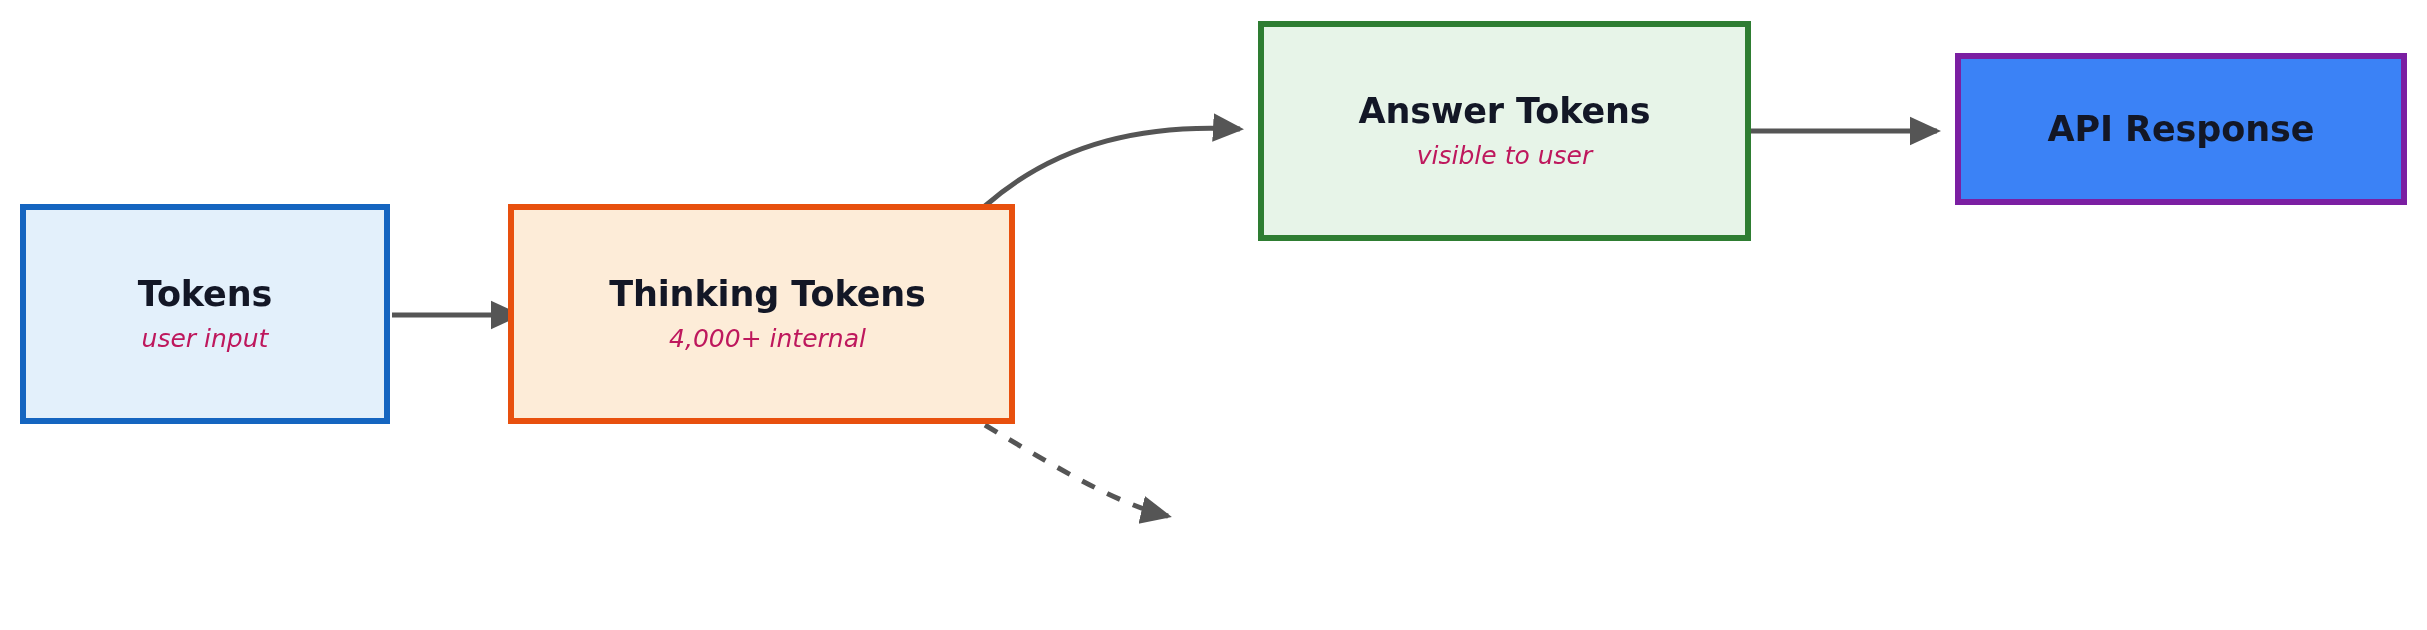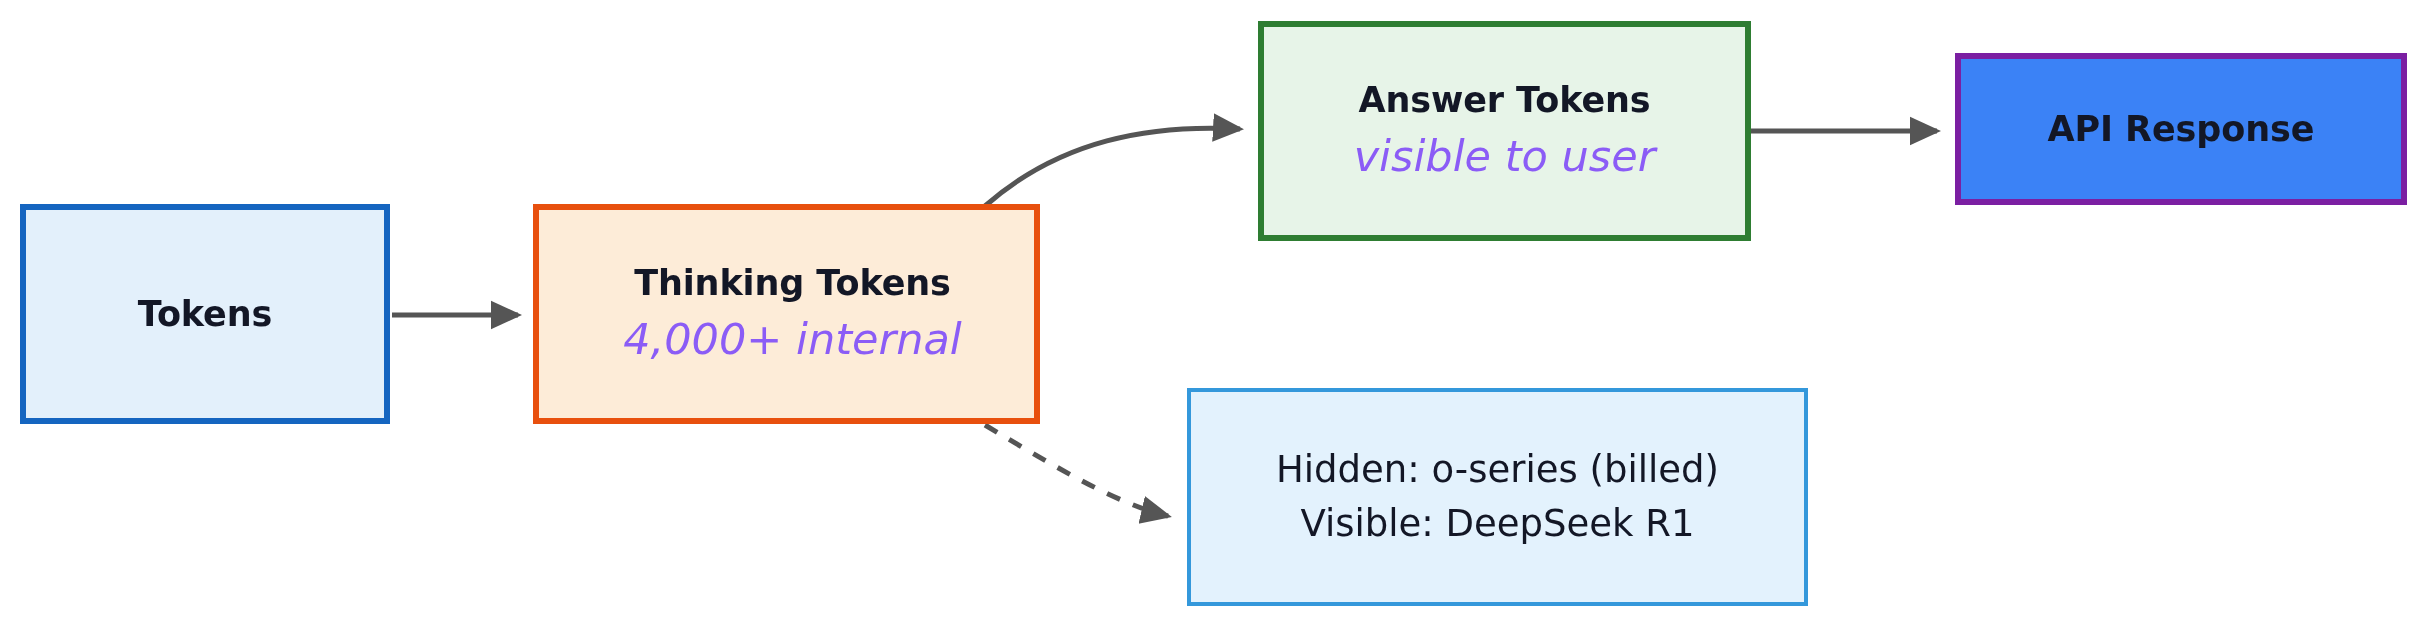--- a/index.html
+++ b/index.html
@@ -25,33 +25,33 @@
   }
   .node .title{
     font-weight:700;
     font-size:35px;
     color:#131726;
     letter-spacing:-0.1px;
     white-space:nowrap;
   }
   .node .sub{
     font-style:italic;
-    font-size:43px;
-    color:#8b5cf6;
+    font-size:25px;
+    color:#be185d;
     margin-top:8px;
     white-space:nowrap;
   }
 
   
   #node-prompt{
     left:20px;top:204px;width:370px;height:220px;
     background:#e3f0fb;border:6px solid #1565c0;
   }
   #node-thinking{
-    left:533px;top:204px;width:507px;height:220px;
+    left:508px;top:204px;width:507px;height:220px;
     background:#fdecd8;border:6px solid #e8500e;padding-left:12px;
   }
   #node-answer{
     left:1258px;top:21px;width:493px;height:220px;
     background:#e7f4e8;border:6px solid #2e7d32;
   }
   #node-api{
     left:1955px;top:53px;width:452px;height:152px;
     background:#3b82f6;border:6px solid #7b1fa2;
   }
@@ -94,34 +94,31 @@
       <line x1="1740" y1="131" x2="1937" y2="131" stroke="#555555" stroke-width="5" marker-end="url(#arrowhead)"></line>
     </g>
 
     <g>
       <path d="M985,425 C1060,470 1120,505 1168,516" fill="none" stroke="#555555" stroke-width="5" stroke-dasharray="14 14" stroke-linecap="butt" marker-end="url(#arrowhead-dashed)"></path>
     </g>
   </svg>
 
   <div class="node" id="node-prompt">
     <div class="title">Tokens</div>
+    <div class="sub">user input</div>
   </div>
 
   <div class="node" id="node-thinking">
     <div class="title">Thinking Tokens</div>
     <div class="sub">4,000+ internal</div>
   </div>
 
   <div class="node" id="node-answer">
     <div class="title">Answer Tokens</div>
     <div class="sub">visible to user</div>
   </div>
 
   <div class="node" id="node-api">
     <div class="title">API Response</div>
   </div>
 
-  <div class="node" id="node-note">
-    <div class="line">Hidden: o-series (billed)</div>
-    <div class="line">Visible: DeepSeek R1</div>
-  </div>
 
 </div>
 
 </body></html>

